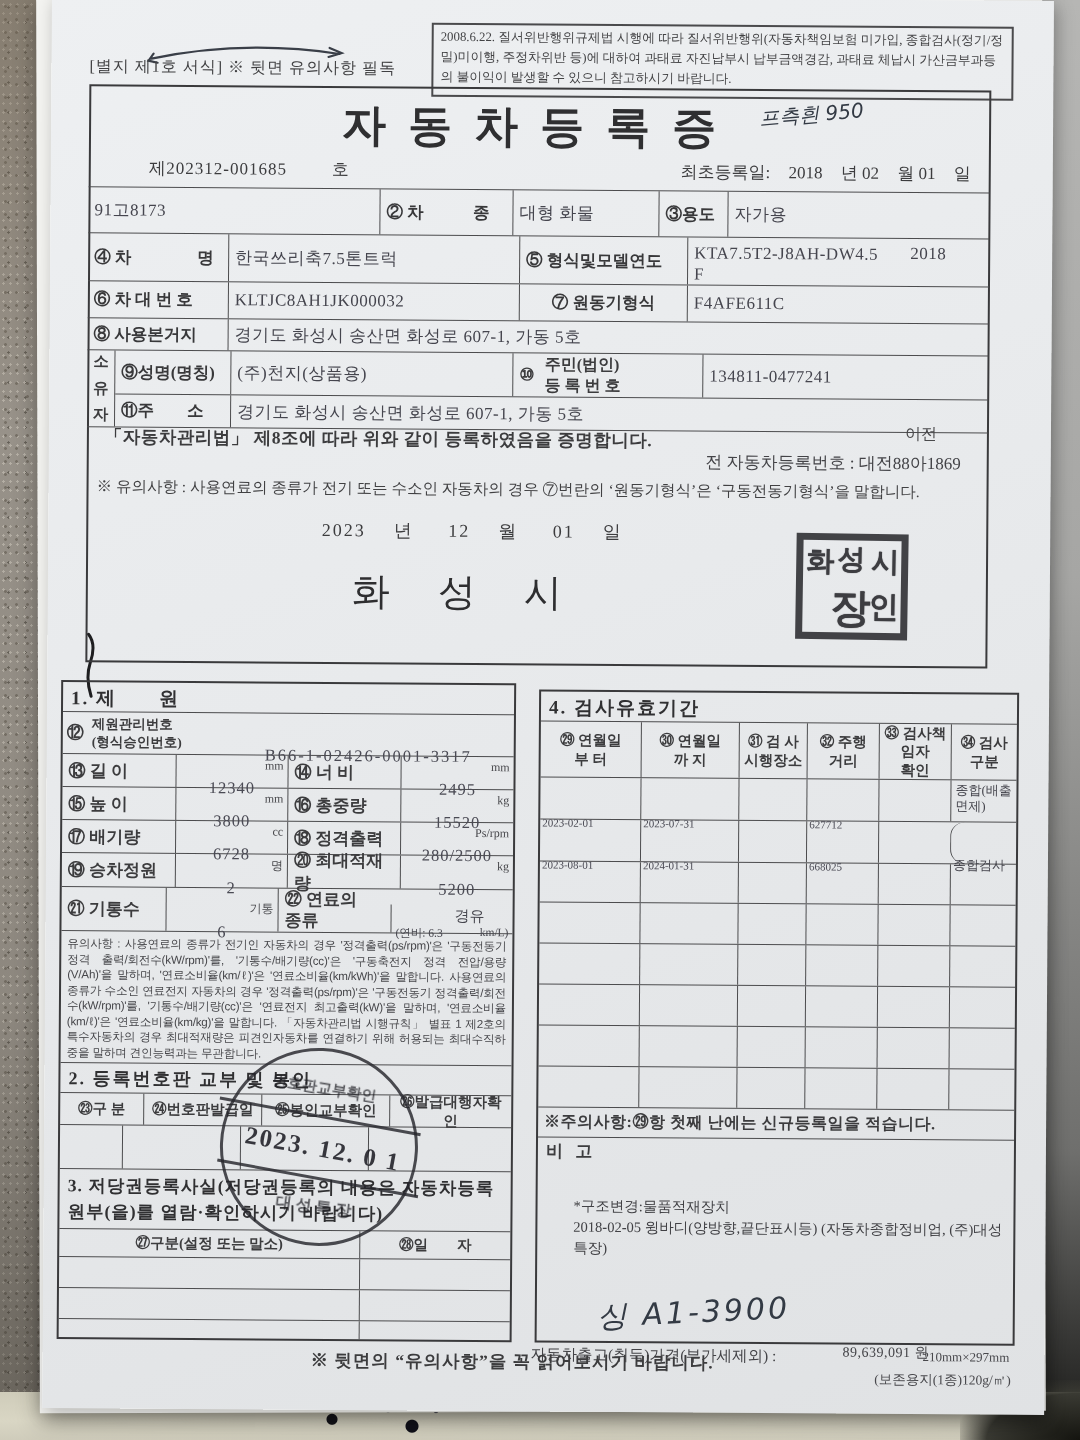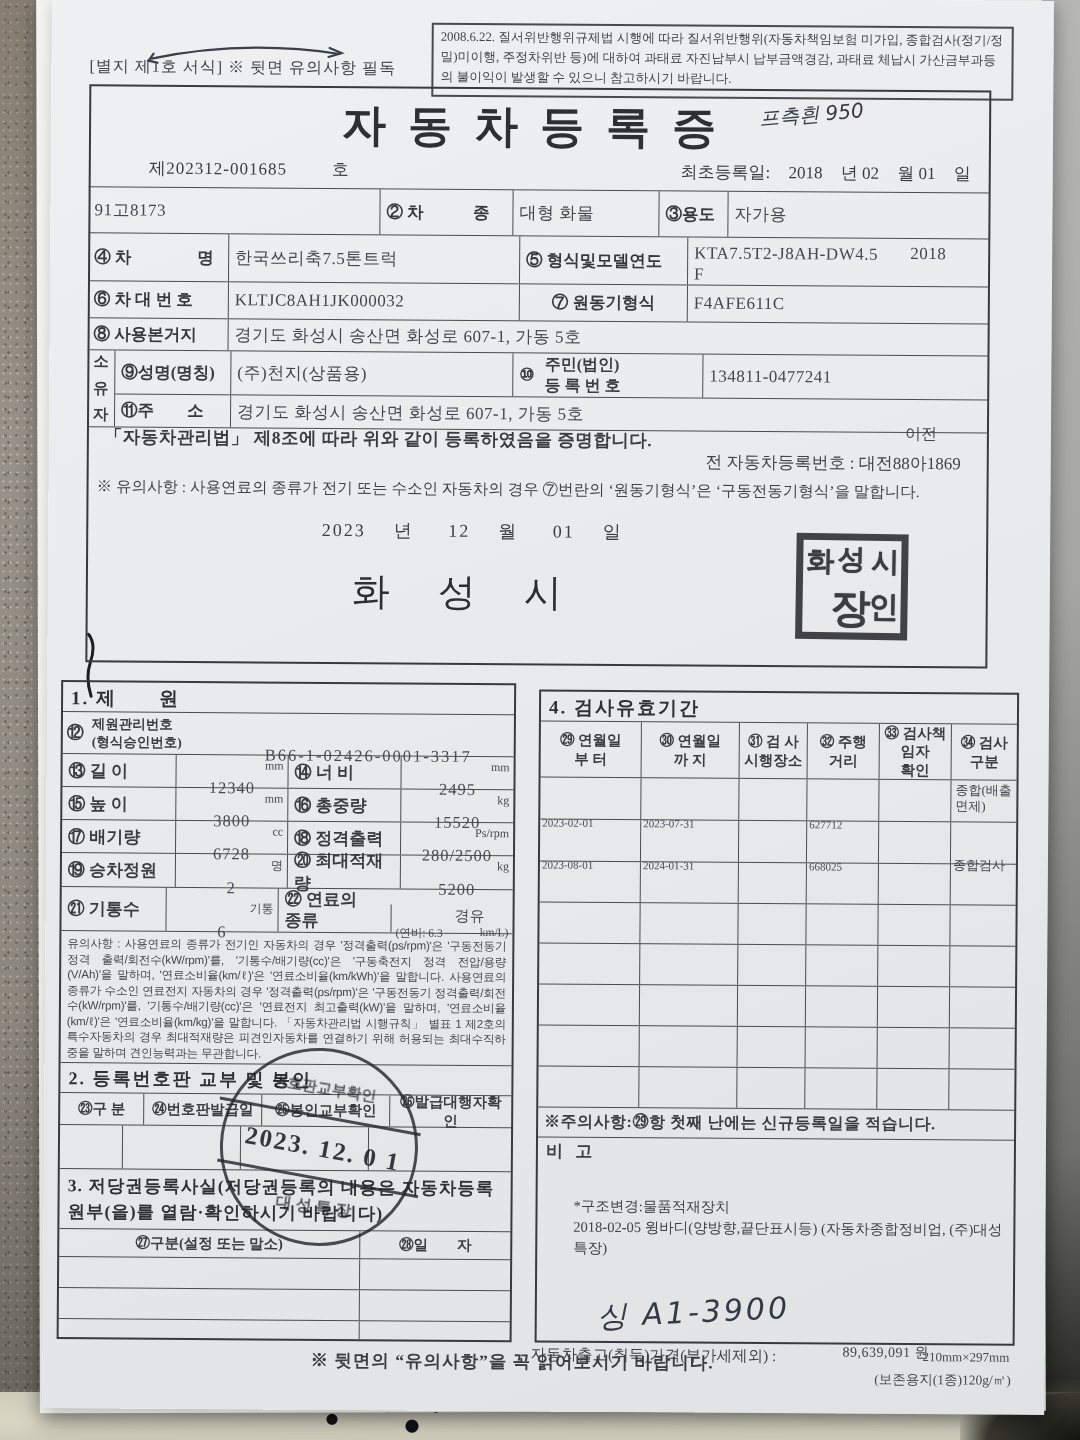--- a/index.html
+++ b/index.html
@@ -399,21 +399,21 @@
           <span class="ins-val">2023-08-01</span>
         </div>
       <div class="gcell" style="width:98px;">
           <span class="ins-val">2024-01-31</span>
         </div>
       <div class="gcell" style="width:68px;"></div>
       <div class="gcell" style="width:72px;">
           <span class="ins-val">668025</span>
         </div>
       <div class="gcell" style="width:72px;"></div>
-      <div class="gcell" style="flex:1;">
+      <div class="gcell" style="flex:1;border-radius:14px;">
           <span class="ins-val ins-type">종합검사</span>
         </div>
     </div>
     <div class="grow" style="height:41px;">
       <div class="gcell" style="width:100px;"></div>
         <div class="gcell" style="width:98px;"></div>
         <div class="gcell" style="width:68px;"></div>
       <div class="gcell" style="width:72px;"></div>
         <div class="gcell" style="width:72px;"></div>
         <div class="gcell" style="flex:1;"></div>

